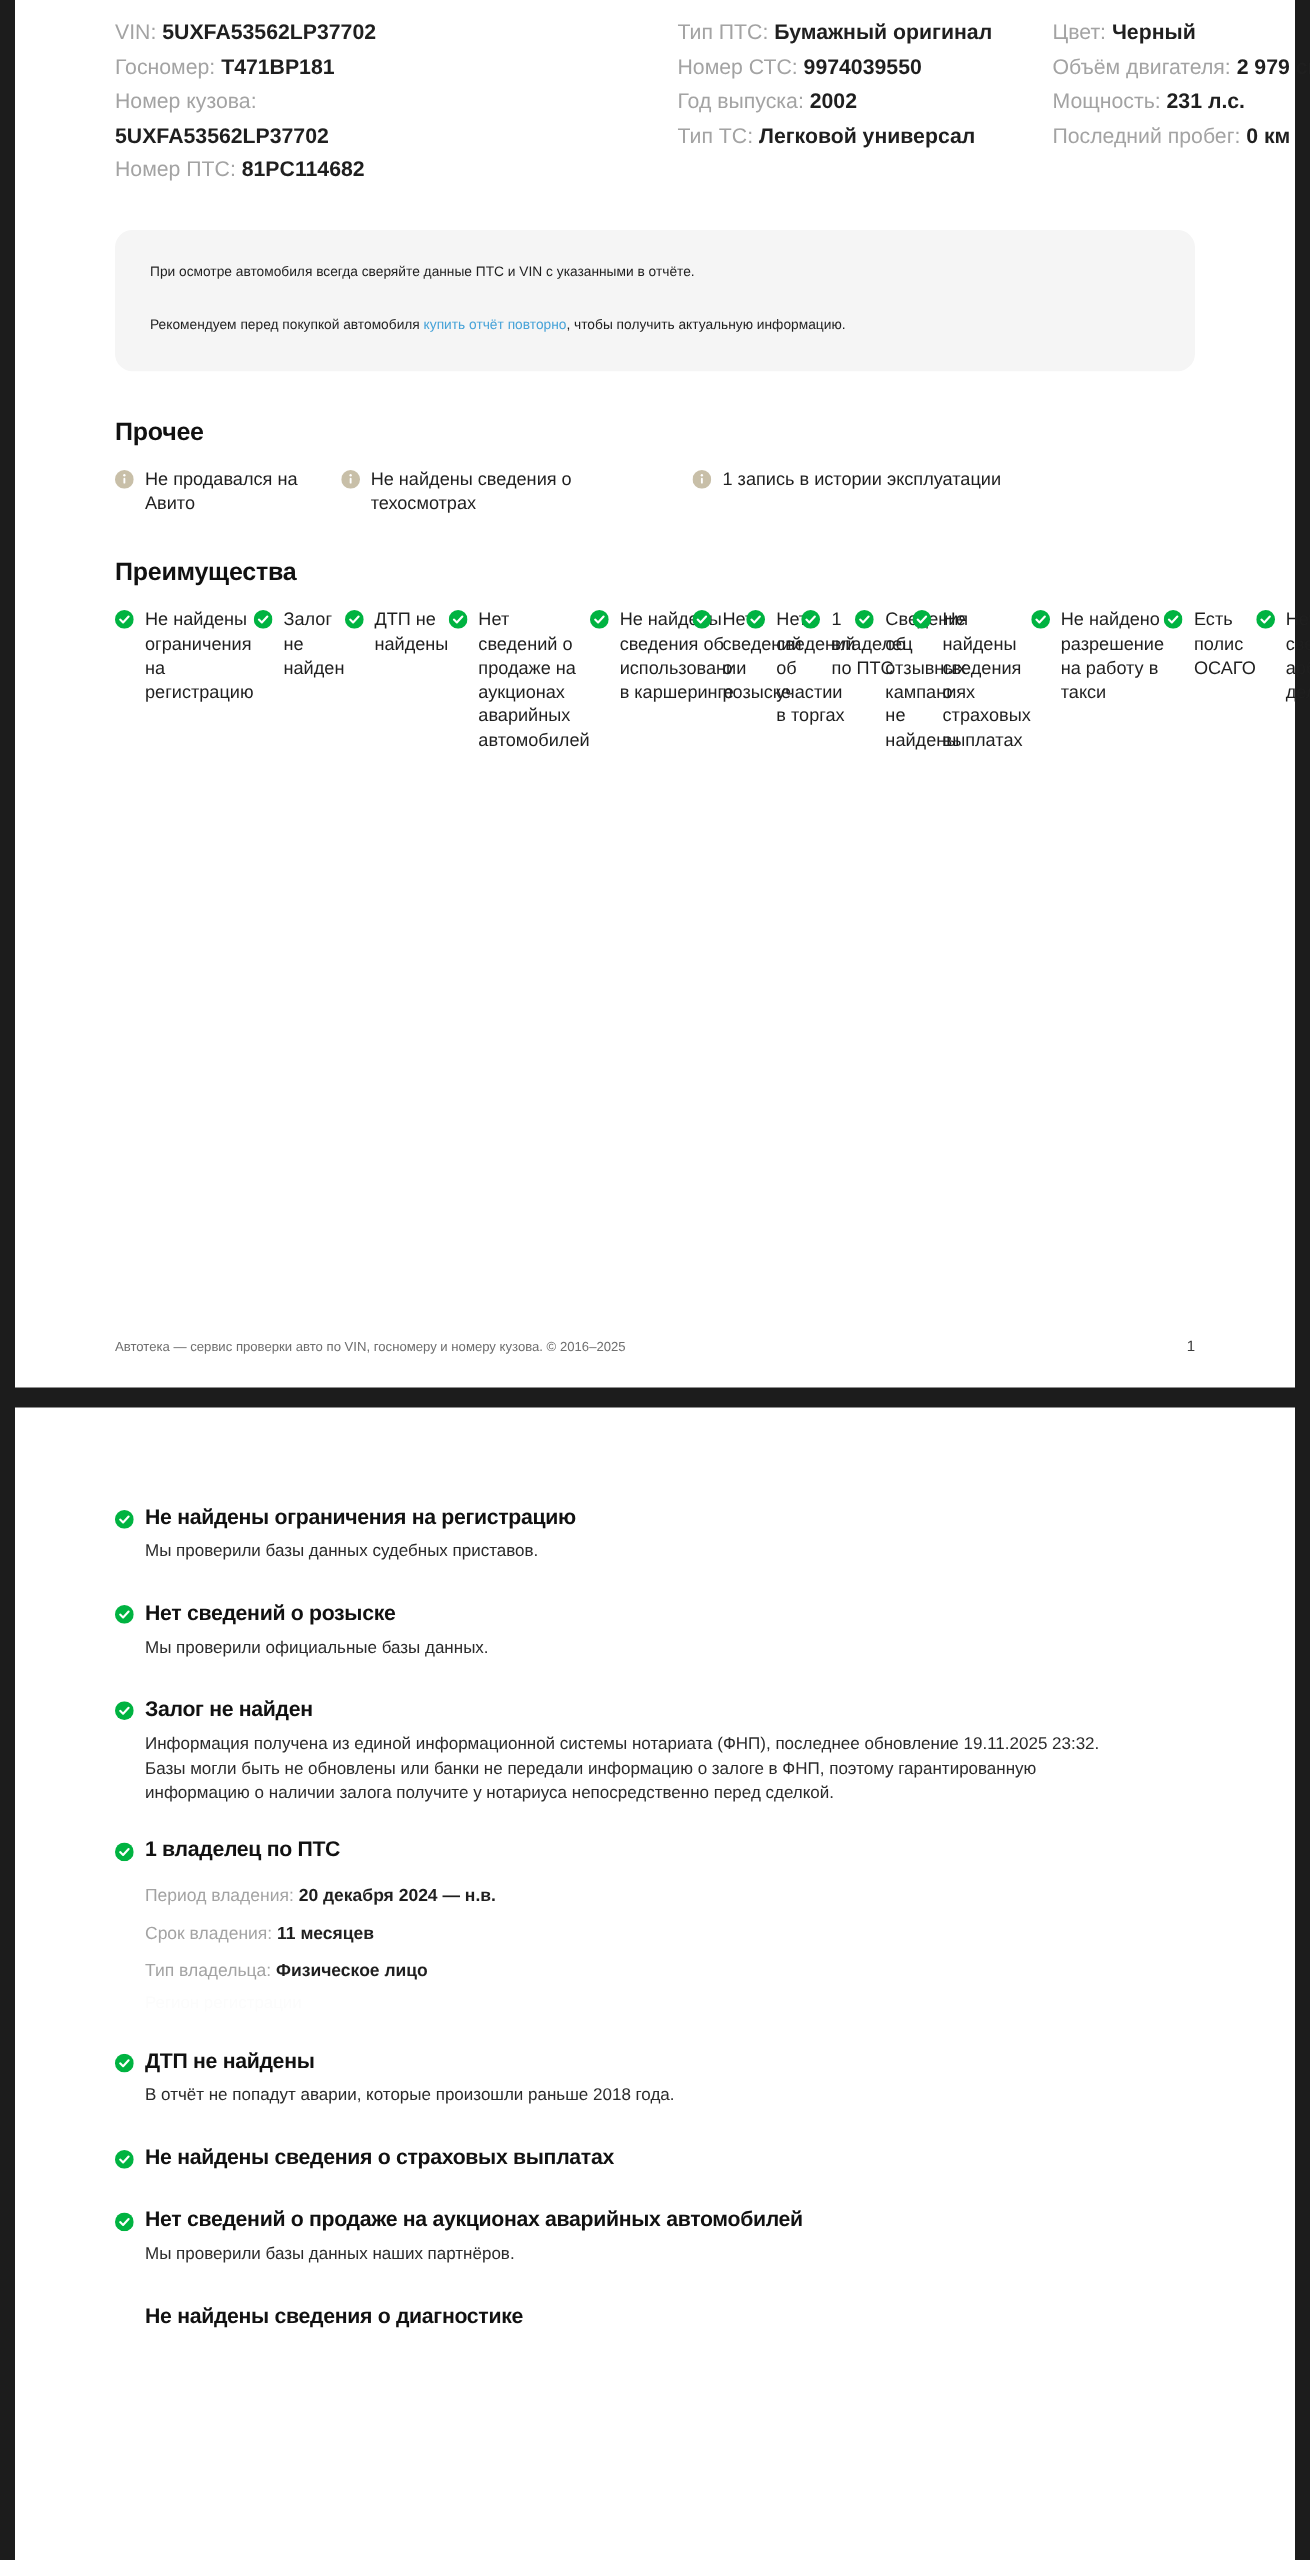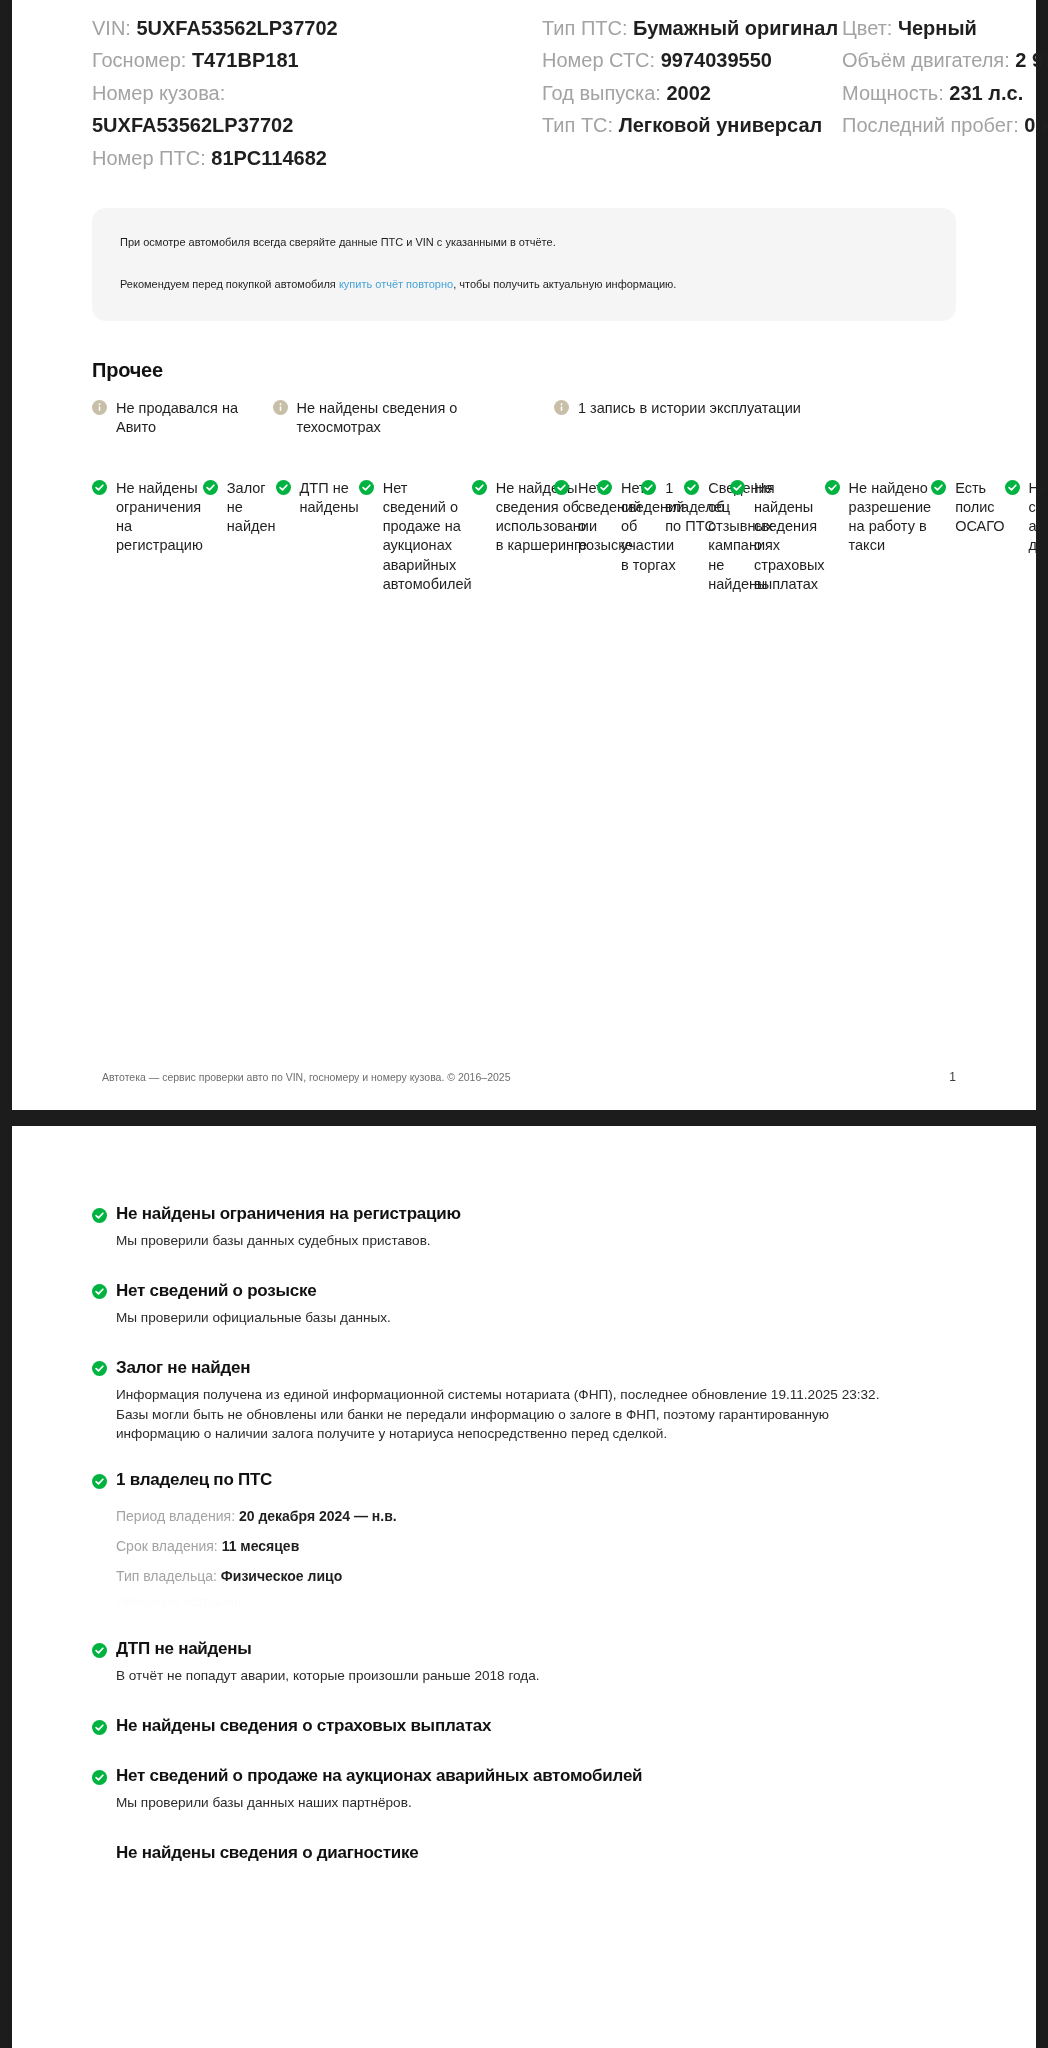--- a/index.html
+++ b/index.html
@@ -18,21 +18,21 @@
   }
   .page-1 { height: 1110px; padding: 0 0 0 0; }
   .page-gap { height: 16px; background: #1c1c1c; }
   .page-2 { height: 922px; }
 
   
   .spec-grid {
     display: grid;
     grid-template-columns: 450px 300px auto;
     padding: 12px 80px 0 80px;
-    font-size: 20px;
+    font-size: 17px;
     line-height: 1.62;
     color: #1f1f1f;
   }
   .spec-col { }
   .spec-row { white-space: nowrap; }
   .spec-label { color: #a3a3a3; }
   .spec-value { color: #1f1f1f; font-weight: 700; }
   .spec-row.stacked .spec-value { display: block; }
 
   
@@ -92,21 +92,21 @@
     display: inline-block;
     position: relative;
   }
   .ico svg { display: block; width: 15px; height: 15px; }
 
   .spacer-row { height: 25px; padding: 6px 0; }
 
   
   .footer {
     position: absolute;
-    left: 90px; right: 80px;
+    left: 80px; right: 80px;
     bottom: 26px;
     display: flex;
     justify-content: space-between;
     align-items: baseline;
     font-size: 10.5px;
     color: #6e6e6e;
     border-top: 0;
   }
   .footer .pg { color: #3b3b3b; font-size: 12px; }
 
@@ -244,20 +244,21 @@
                 <circle cx="8" cy="4.5" r="1" fill="#ffffff"></circle>
               </svg>
             </span>
           <span class="txt">1 запись в истории эксплуатации</span>
         </div>
       </div>
     </div>
   </div>
 
   <div class="sec-adv">
+    <h2 class="section-title">Преимущества</h2>
     <div class="two-col">
       <div class="col">
         <div class="item">
           <span class="ico">
               <svg viewBox="0 0 16 16">
                 <circle cx="8" cy="8" r="8" fill="#00b341"></circle>
                 <path d="M4.4 8.2 L6.9 10.6 L11.6 5.6" fill="none" stroke="#ffffff" stroke-width="1.8" stroke-linecap="round" stroke-linejoin="round"></path>
               </svg>
             </span>
           <span class="txt">Не найдены ограничения на регистрацию</span>

